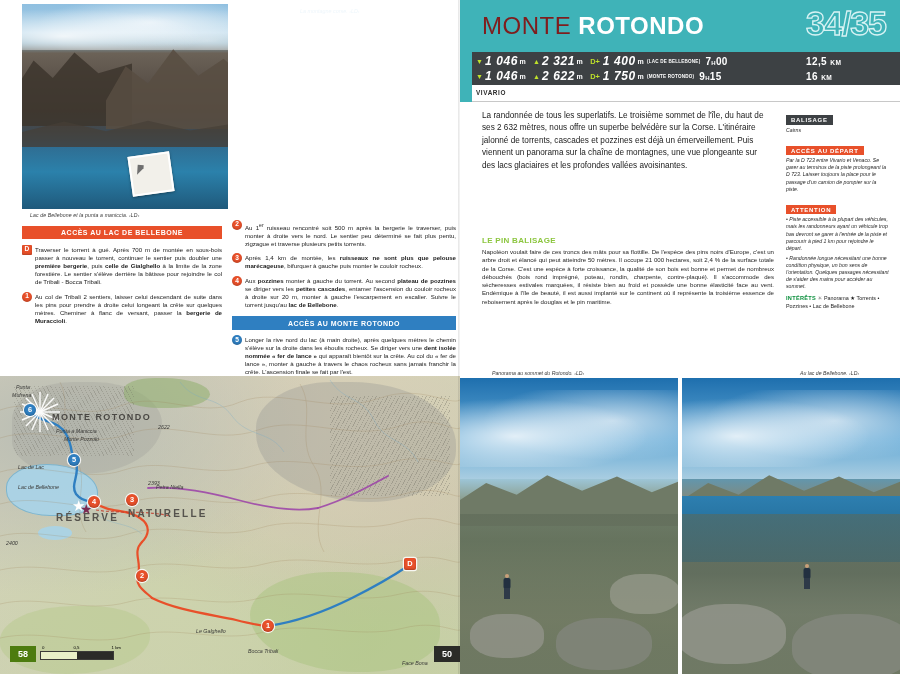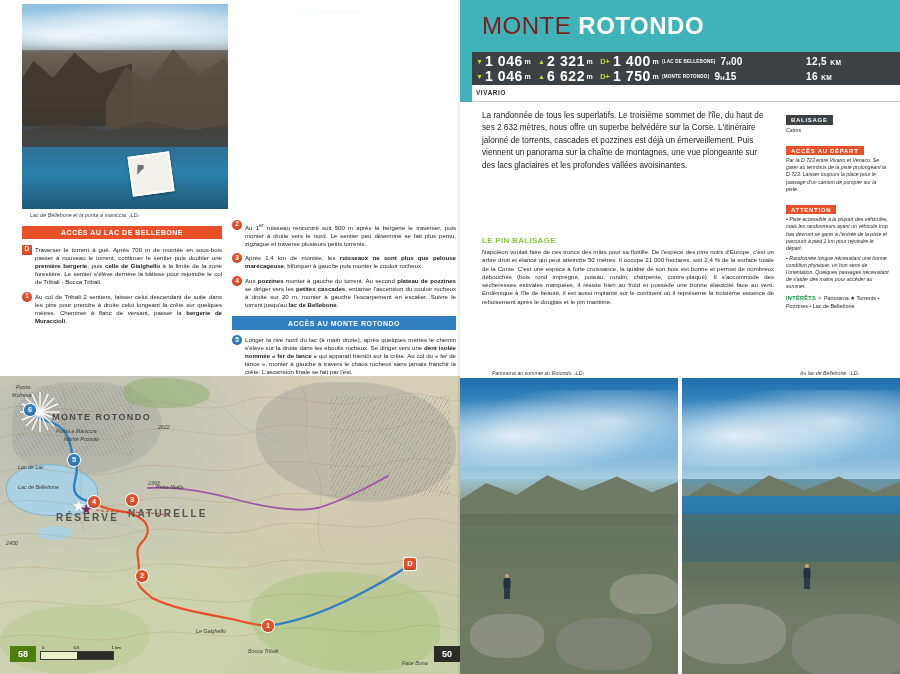--- a/index.html
+++ b/index.html
@@ -156,21 +156,21 @@
   #hdr-title .light { color:#7f1d1d; font-weight:normal; }
   #hdr-title .bold  { color:#ffffff; font-weight:bold; }
   #hdr-num {
     position:absolute; right:14px; top:6px; font-size:34px; font-weight:bold; line-height:1;
     color:transparent; -webkit-text-stroke:1.3px #d8f3f4; letter-spacing:-1px;
   }
   #hdr-stats { position:absolute; left:0; top:52px; width:440px; height:33px; background:#3d4144; }
   .statrow { position:absolute; left:16px; height:16px; display:flex; align-items:center; white-space:nowrap; }
   .statrow.r1 { top:1px; } .statrow.r2 { top:16px; }
   .statrow .tri { color:#bfe22a; font-size:7px; margin-right:2px; }
-  .statrow .val { color:#fff; font-weight:bold; font-size:14px; letter-spacing:.6px; }
+  .statrow .val { color:#fff; font-weight:bold; font-size:12px; letter-spacing:.6px;font-style:italic; }
   .statrow .unit { color:#fff; font-weight:bold; font-size:7px; margin-left:1.5px; letter-spacing:.4px; }
   .statrow .dp { color:#bfe22a; font-weight:bold; font-size:7.4px; margin:0 3px 0 7px; }
   .statrow .paren { color:#fff; font-size:4.6px; font-weight:bold; margin-left:3px; letter-spacing:.2px; }
   .statrow .time { color:#fff; font-weight:bold; font-size:10px; margin-left:5px; letter-spacing:.3px; }
   .statrow .time small { font-size:6px; }
   .statrow .dist { position:absolute; left:330px; color:#fff; font-weight:bold; font-size:10px; letter-spacing:.4px; }
   .statrow .dist small { font-size:6.6px; letter-spacing:.4px; }
   #hdr-town {
     position:absolute; left:0; top:85px; width:440px; height:17px;
     background:#fff; border-bottom:0.8px solid #c8c8c8;
@@ -427,20 +427,21 @@
 
   <div id="gutter"></div>
 
   <div id="right-page">
 
     <div id="hdr-teal">
       <div id="hdr-title">
         <span class="light">MONTE</span>
         <span class="bold">ROTONDO</span>
       </div>
+      <div id="hdr-num">34/35</div>
     </div>
 
     <div id="hdr-stats">
       <div class="statrow r1">
         <span class="tri">▼</span>
         <span class="val">1 046</span>
         <span class="unit">m</span>
         <span class="tri" style="margin-left:7px;">▲</span>
         <span class="val">2 321</span>
         <span class="unit">m</span>
@@ -449,21 +450,21 @@
         <span class="unit">m</span>
         <span class="paren">(LAC DE BELLEBONE)</span>
         <span class="time"><span>7</span><small>H</small><span>00</span></span>
         <span class="dist"><span>12,5</span> <small>KM</small></span>
       </div>
       <div class="statrow r2">
         <span class="tri">▼</span>
         <span class="val">1 046</span>
         <span class="unit">m</span>
         <span class="tri" style="margin-left:7px;">▲</span>
-        <span class="val">6 622</span>
+        <span class="val">2 622</span>
         <span class="unit">m</span>
         <span class="dp">D+</span>
         <span class="val">1 750</span>
         <span class="unit">m</span>
         <span class="paren">(MONTE ROTONDO)</span>
         <span class="time"><span>9</span><small>H</small><span>15</span></span>
         <span class="dist"><span>16</span> <small>KM</small></span>
       </div>
     </div>
 

